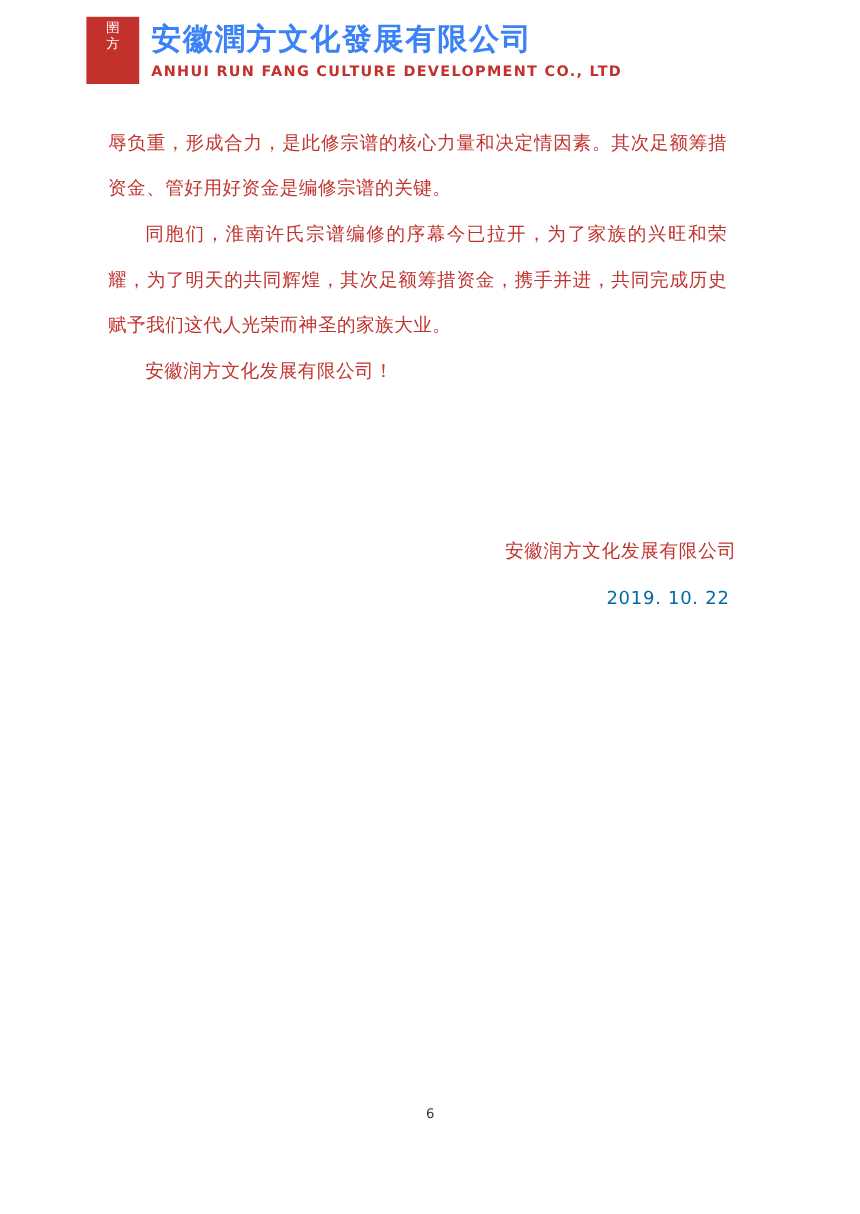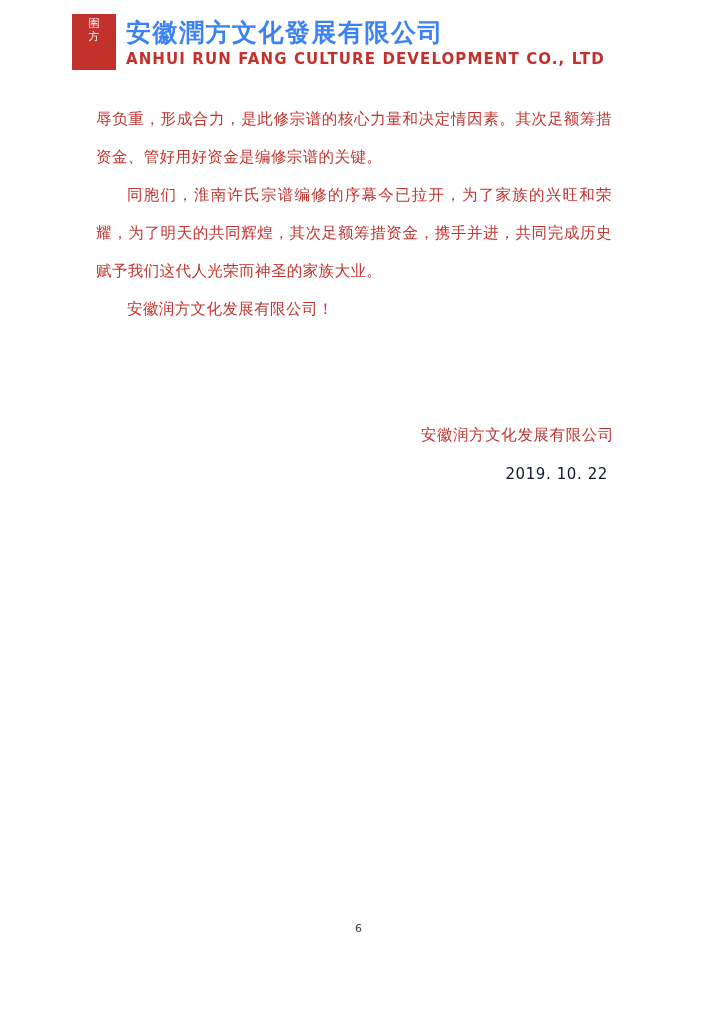--- a/index.html
+++ b/index.html
@@ -51,64 +51,64 @@
     font-family: "DejaVu Sans", sans-serif;
     font-size: 25px;
     font-weight: bold;
     letter-spacing: 1.5px;
     line-height: 30px;
     white-space: nowrap;
   }
   .brand-en {
     color: #c2312c;
     font-family: "DejaVu Sans", sans-serif;
-    font-size: 15px;
+    font-size: 12px;
     font-weight: bold;
     letter-spacing: 1.1px;
     line-height: 16px;
     margin-top: 3px;
     white-space: nowrap;
   }
   .body-text {
     position: absolute;
     top: 100px;
-    left: 96px;
+    left: 90px;
     width: 516px;
   }
   .para {
     color: #c0342f;
     font-family: "DejaVu Sans", sans-serif;
     font-size: 15.5px;
     line-height: 38px;
     text-align: justify;
     text-justify: inter-ideograph;
     margin: 0 0 0 0;
     letter-spacing: 0.4px;
   }
   .indent {
     text-indent: 2em;
   }
   .signature-block {
     position: absolute;
-    top: 424px;
+    top: 448px;
     left: 0;
     width: 717px;
     text-align: right;
     padding-right: 103px;
     box-sizing: border-box;
   }
   .sig-company {
     color: #c0342f;
     font-family: "DejaVu Sans", sans-serif;
     font-size: 15.5px;
     line-height: 22px;
     letter-spacing: 0.6px;
   }
   .sig-date {
-    color: #0f172a;
+    color: #0369a1;
     font-family: "DejaVu Sans", sans-serif;
     font-size: 15px;
     line-height: 22px;
     margin-top: 17px;
     letter-spacing: 0.6px;
     padding-right: 6px;
   }
   .page-number {
     position: absolute;
     top: 922px;

